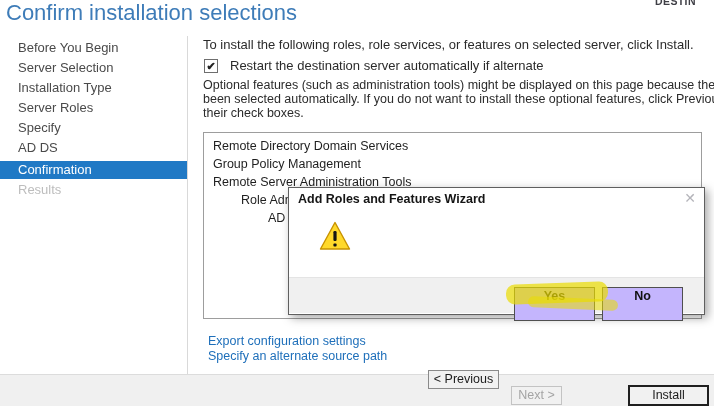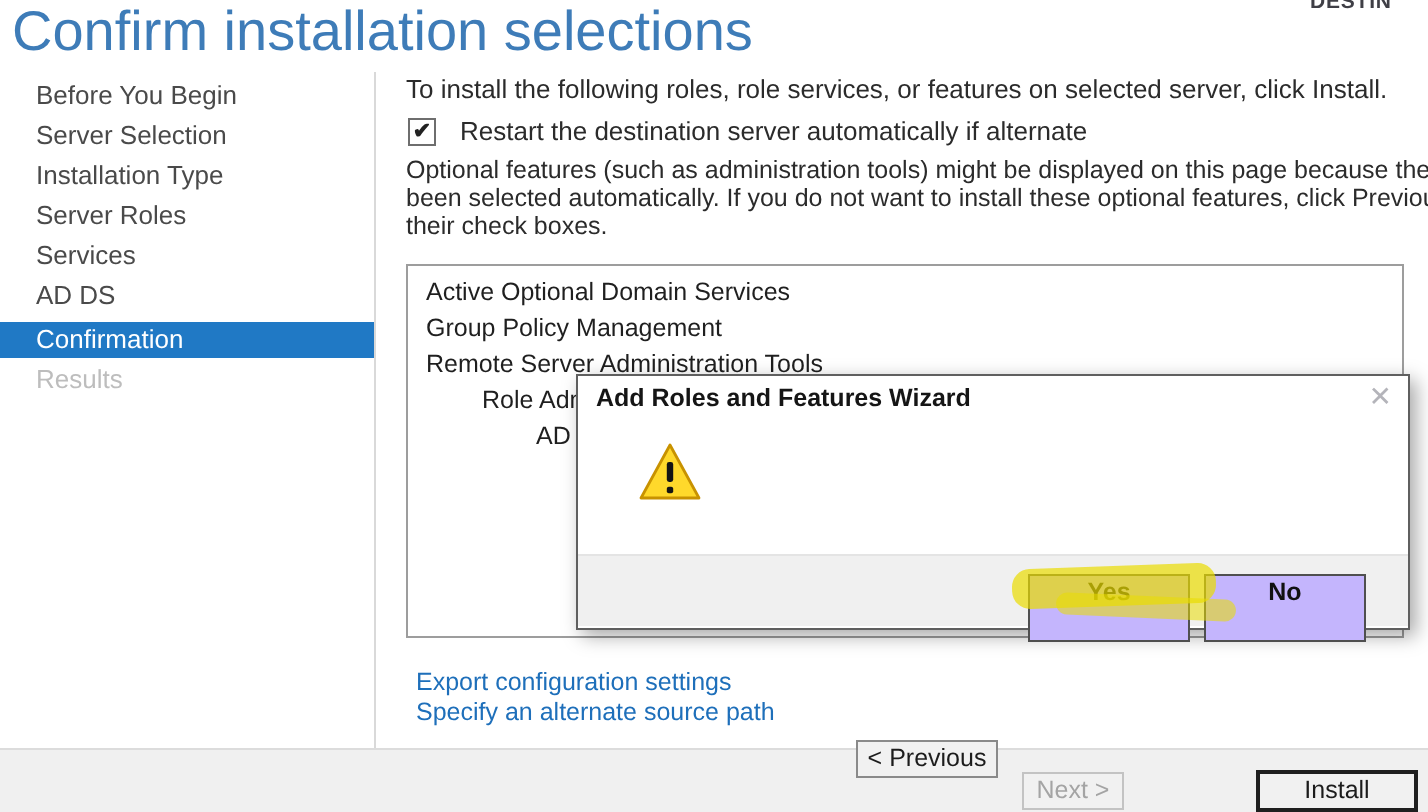--- a/index.html
+++ b/index.html
@@ -1,21 +1,21 @@
 <!DOCTYPE html>
 <html><head>
 <meta charset="utf-8">
 <style>
   html,body { margin:0; padding:0; background:#fff; }
   #win {
     position:relative; width:714px; height:406px; background:#ffffff;
     overflow:hidden; font-family:"Liberation Sans", sans-serif; color:#2b2b2b;
   }
   
-  .page-title { position:absolute; left:6px; top:0px; font-size:28px; color:#3e7cb8; white-space:nowrap; }
+  .page-title { position:absolute; left:6px; top:0px; font-size:22px; color:#3e7cb8; white-space:nowrap; }
   .dest-label { position:absolute; left:655px; top:-5px; font-size:10.5px; font-weight:bold; color:#3f3f46; letter-spacing:.4px; }
   
   .side-div { position:absolute; left:187px; top:36px; width:1px; height:338px; background:#d9d9d9; }
   .nav { position:absolute; left:0; top:38px; width:187px; }
   .nav-item { height:20px; line-height:20px; padding-left:18px; font-size:13px; color:#4a4a4a; cursor:default; }
   .nav-item.selected { background:#2079c5; color:#ffffff; height:18px; line-height:18px; margin-top:3px; margin-bottom:1px; }
   .nav-item.disabled { color:#bdbdbd; }
   
   .intro { position:absolute; left:203px; top:37px; font-size:13px; white-space:nowrap; }
   .chk-box { position:absolute; left:204px; top:59px; width:12px; height:12px; background:#fff; border:1px solid #6e6e6e; text-align:center; line-height:12px; font-size:11px; font-weight:bold; color:#222; cursor:default; }
@@ -56,41 +56,41 @@
   <div class="page-title">Confirm installation selections</div>
   <div class="dest-label">DESTIN</div>
 
   <div class="side-div"></div>
 
   <div class="nav">
     <div class="nav-item">Before You Begin</div>
     <div class="nav-item">Server Selection</div>
     <div class="nav-item">Installation Type</div>
     <div class="nav-item">Server Roles</div>
-    <div class="nav-item">Services</div>
+    <div class="nav-item">Specify</div>
     <div class="nav-item">AD DS</div>
     <div class="nav-item selected">Confirmation</div>
     <div class="nav-item disabled">Results</div>
   </div>
 
   <div class="intro">To install the following roles, role services, or features on selected server, click Install.</div>
 
   <div class="chk-box">
     <span>✔</span>
   </div>
   <div class="chk-label">Restart the destination server automatically if alternate</div>
 
   <div class="note">
     <div>Optional features (such as administration tools) might be displayed on this page because they have</div>
     <div>been selected automatically. If you do not want to install these optional features, click Previous to clear</div>
     <div>their check boxes.</div>
   </div>
 
   <div class="listbox">
-    <div class="li ind0">Active Optional Domain Services</div>
+    <div class="li ind0">Remote Directory Domain Services</div>
     <div class="li ind0">Group Policy Management</div>
     <div class="li ind0">Remote Server Administration Tools</div>
     <div class="li ind1">Role Adm</div>
     <div class="li ind2">AD D</div>
   </div>
 
   <div class="lnk lnk1">Export configuration settings</div>
   <div class="lnk lnk2">Specify an alternate source path</div>
 
   <div class="footer-sep"></div>

